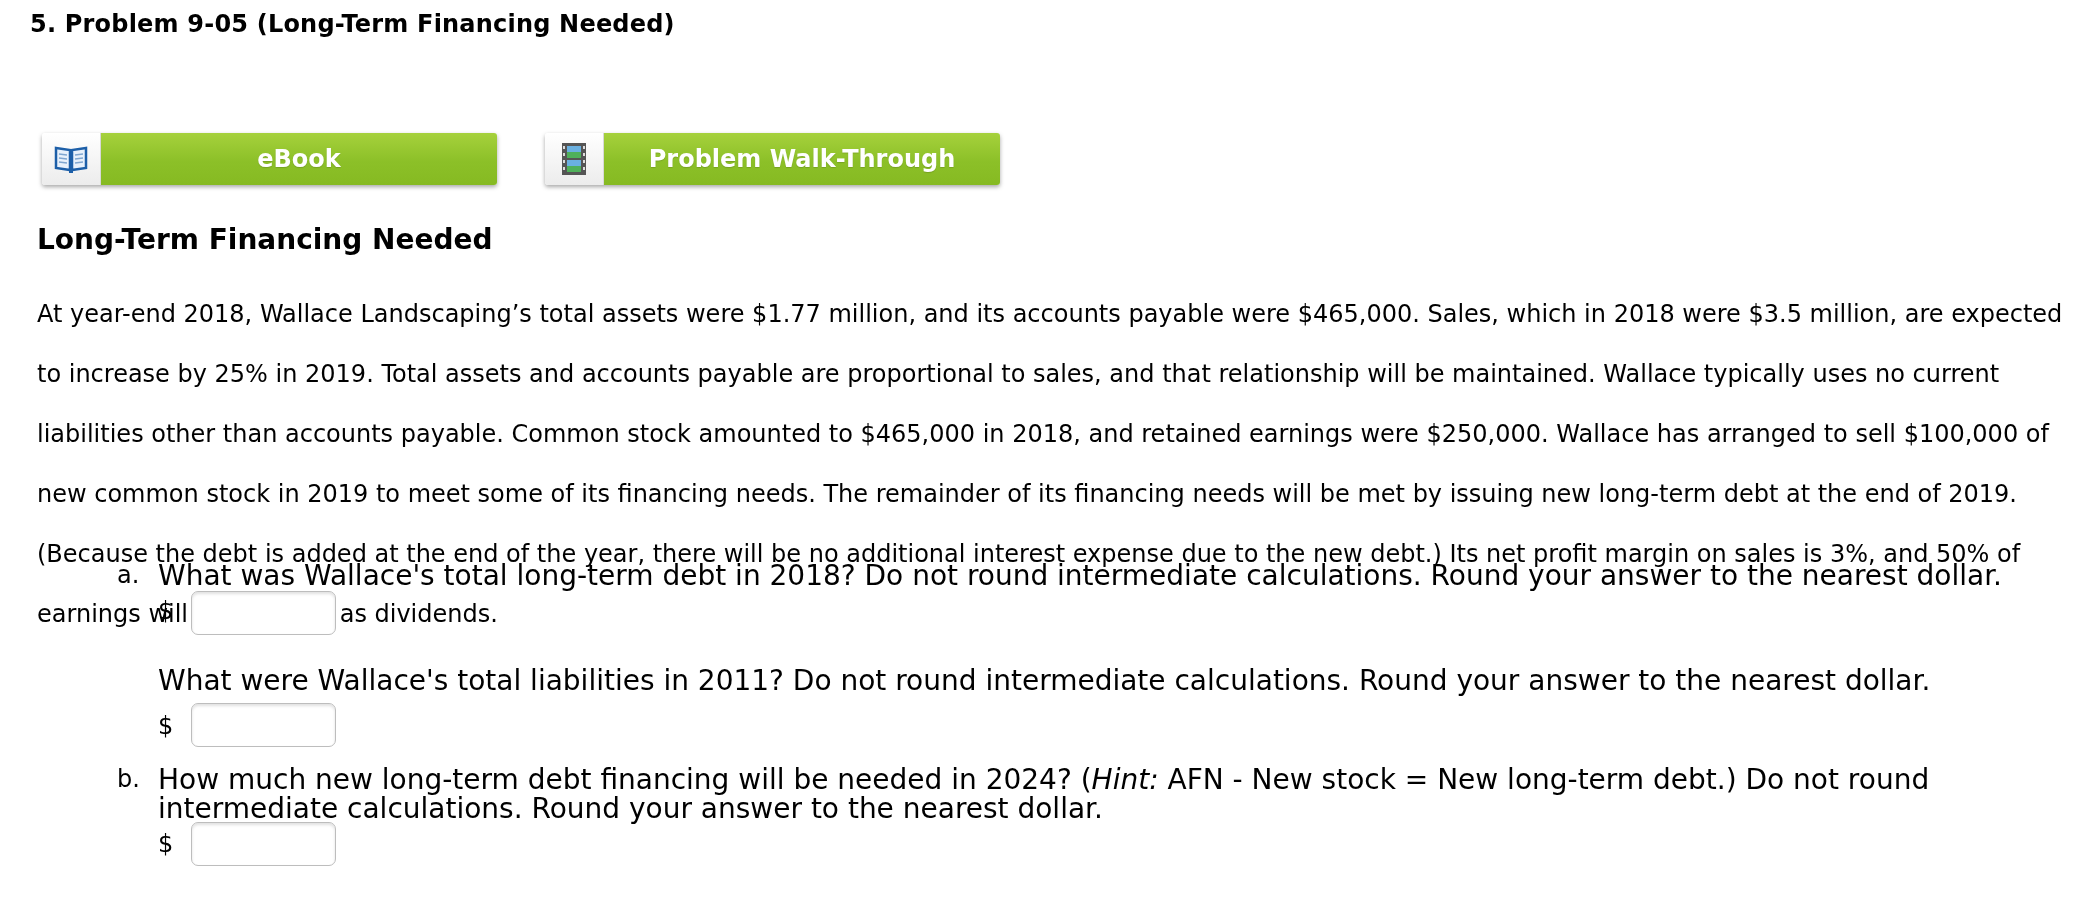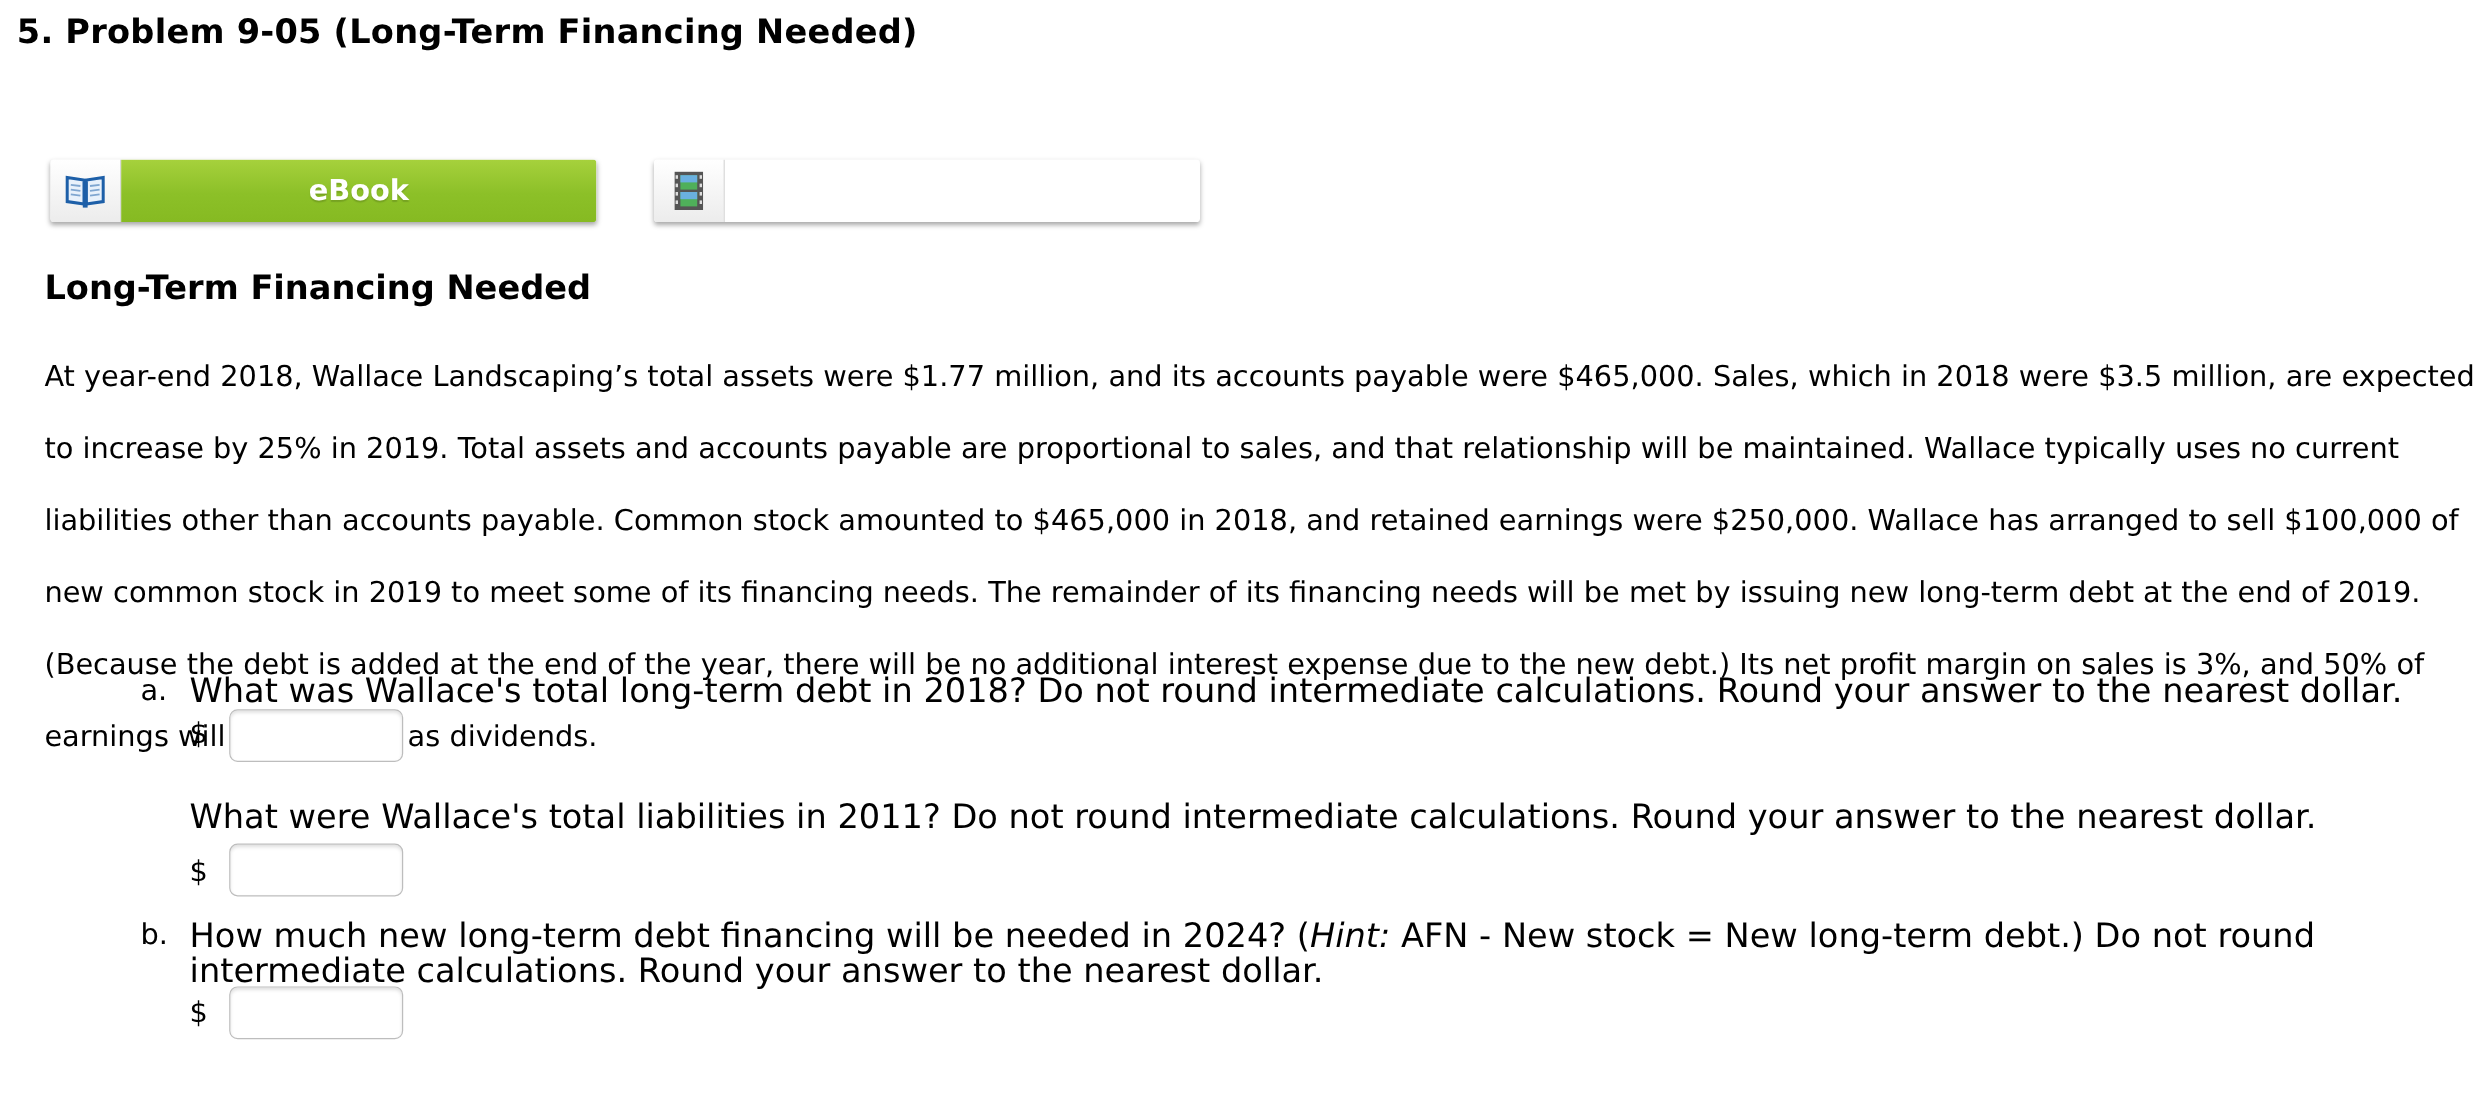--- a/index.html
+++ b/index.html
@@ -1,22 +1,22 @@
 <!DOCTYPE html>
 <html><head>
 <meta charset="utf-8">
 <style>
   html, body { margin: 0; padding: 0; background: #ffffff; }
   body {
     width: 2074px; height: 924px; overflow: hidden; position: relative;
     font-family: "DejaVu Sans", sans-serif; color: #000;
   }
   .title {
-    position: absolute; left: 14px; top: 10px;
-    font-size: 28px; font-weight: bold; letter-spacing: 0.2px;
+    position: absolute; left: 30px; top: 10px;
+    font-size: 24px; font-weight: bold; letter-spacing: 0.2px;
   }
   .btn {
     position: absolute; top: 133px; height: 52px; width: 455px;
     display: flex; box-shadow: 0 2px 4px rgba(0,0,0,0.35);
     border-radius: 3px; cursor: pointer; overflow: hidden;
   }
   .btn .ic {
     width: 58px; height: 100%; background: linear-gradient(#ffffff, #ececec);
     display: flex; align-items: center; justify-content: center;
     border-right: 1px solid #d8d8d8;
@@ -82,20 +82,21 @@
       <rect x="1" y="3" width="2" height="3" fill="#ddd"></rect>
       <rect x="1" y="10" width="2" height="3" fill="#ddd"></rect>
       <rect x="1" y="17" width="2" height="3" fill="#ddd"></rect>
       <rect x="1" y="24" width="2" height="3" fill="#ddd"></rect>
       <rect x="21" y="3" width="2" height="3" fill="#ddd"></rect>
       <rect x="21" y="10" width="2" height="3" fill="#ddd"></rect>
       <rect x="21" y="17" width="2" height="3" fill="#ddd"></rect>
       <rect x="21" y="24" width="2" height="3" fill="#ddd"></rect>
     </svg>
   </div>
+  <div class="lbl">Problem Walk-Through</div>
 </div>
 
 <div class="heading">Long-Term Financing Needed</div>
 
 <p class="para">At year-end 2018, Wallace Landscaping’s total assets were $1.77 million, and its accounts payable were $465,000. Sales, which in 2018 were $3.5 million, are expected to increase by 25% in 2019. Total assets and accounts payable are proportional to sales, and that relationship will be maintained. Wallace typically uses no current liabilities other than accounts payable. Common stock amounted to $465,000 in 2018, and retained earnings were $250,000. Wallace has arranged to sell $100,000 of new common stock in 2019 to meet some of its financing needs. The remainder of its financing needs will be met by issuing new long-term debt at the end of 2019. (Because the debt is added at the end of the year, there will be no additional interest expense due to the new debt.) Its net profit margin on sales is 3%, and 50% of earnings will be paid out as dividends.</p>
 
 <div class="qletter" style="left:117px; top:561px;">a.</div>
 <div class="q" style="left:158px; top:561px; width:1900px;">What was Wallace's total long-term debt in 2018? Do not round intermediate calculations. Round your answer to the nearest dollar.</div>
 <div class="dollar" style="left:158px; top:597px;">$</div>
 <input class="ans" style="left: 191px; top: 591px;" value="">

